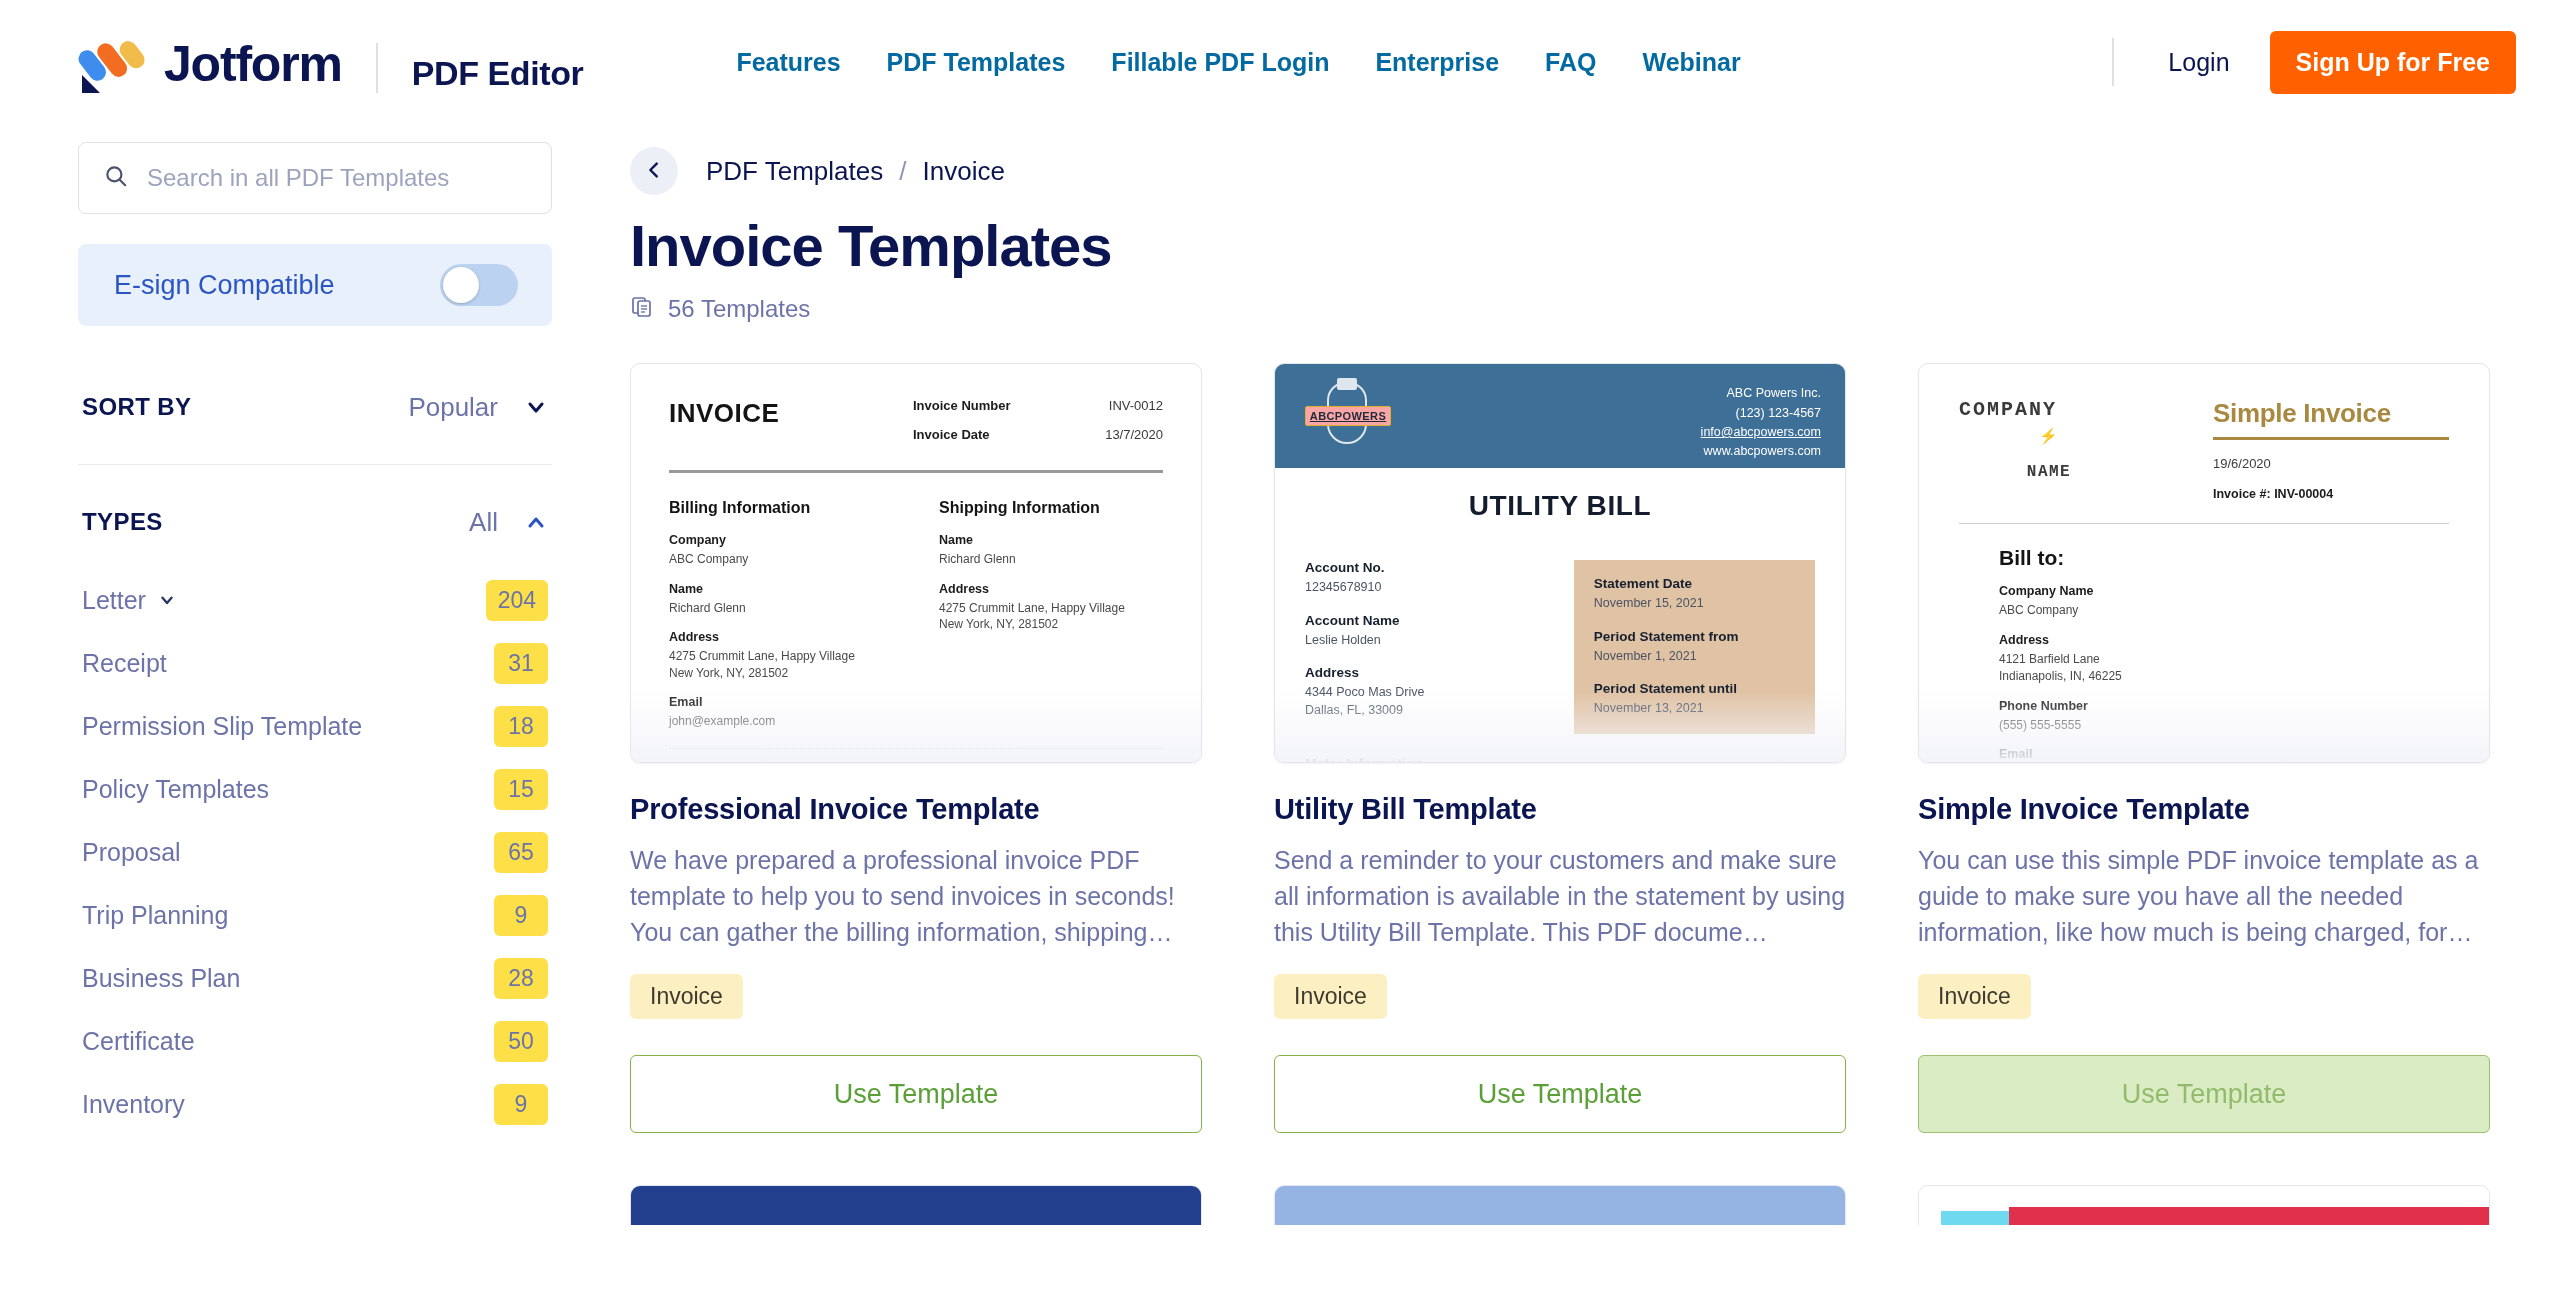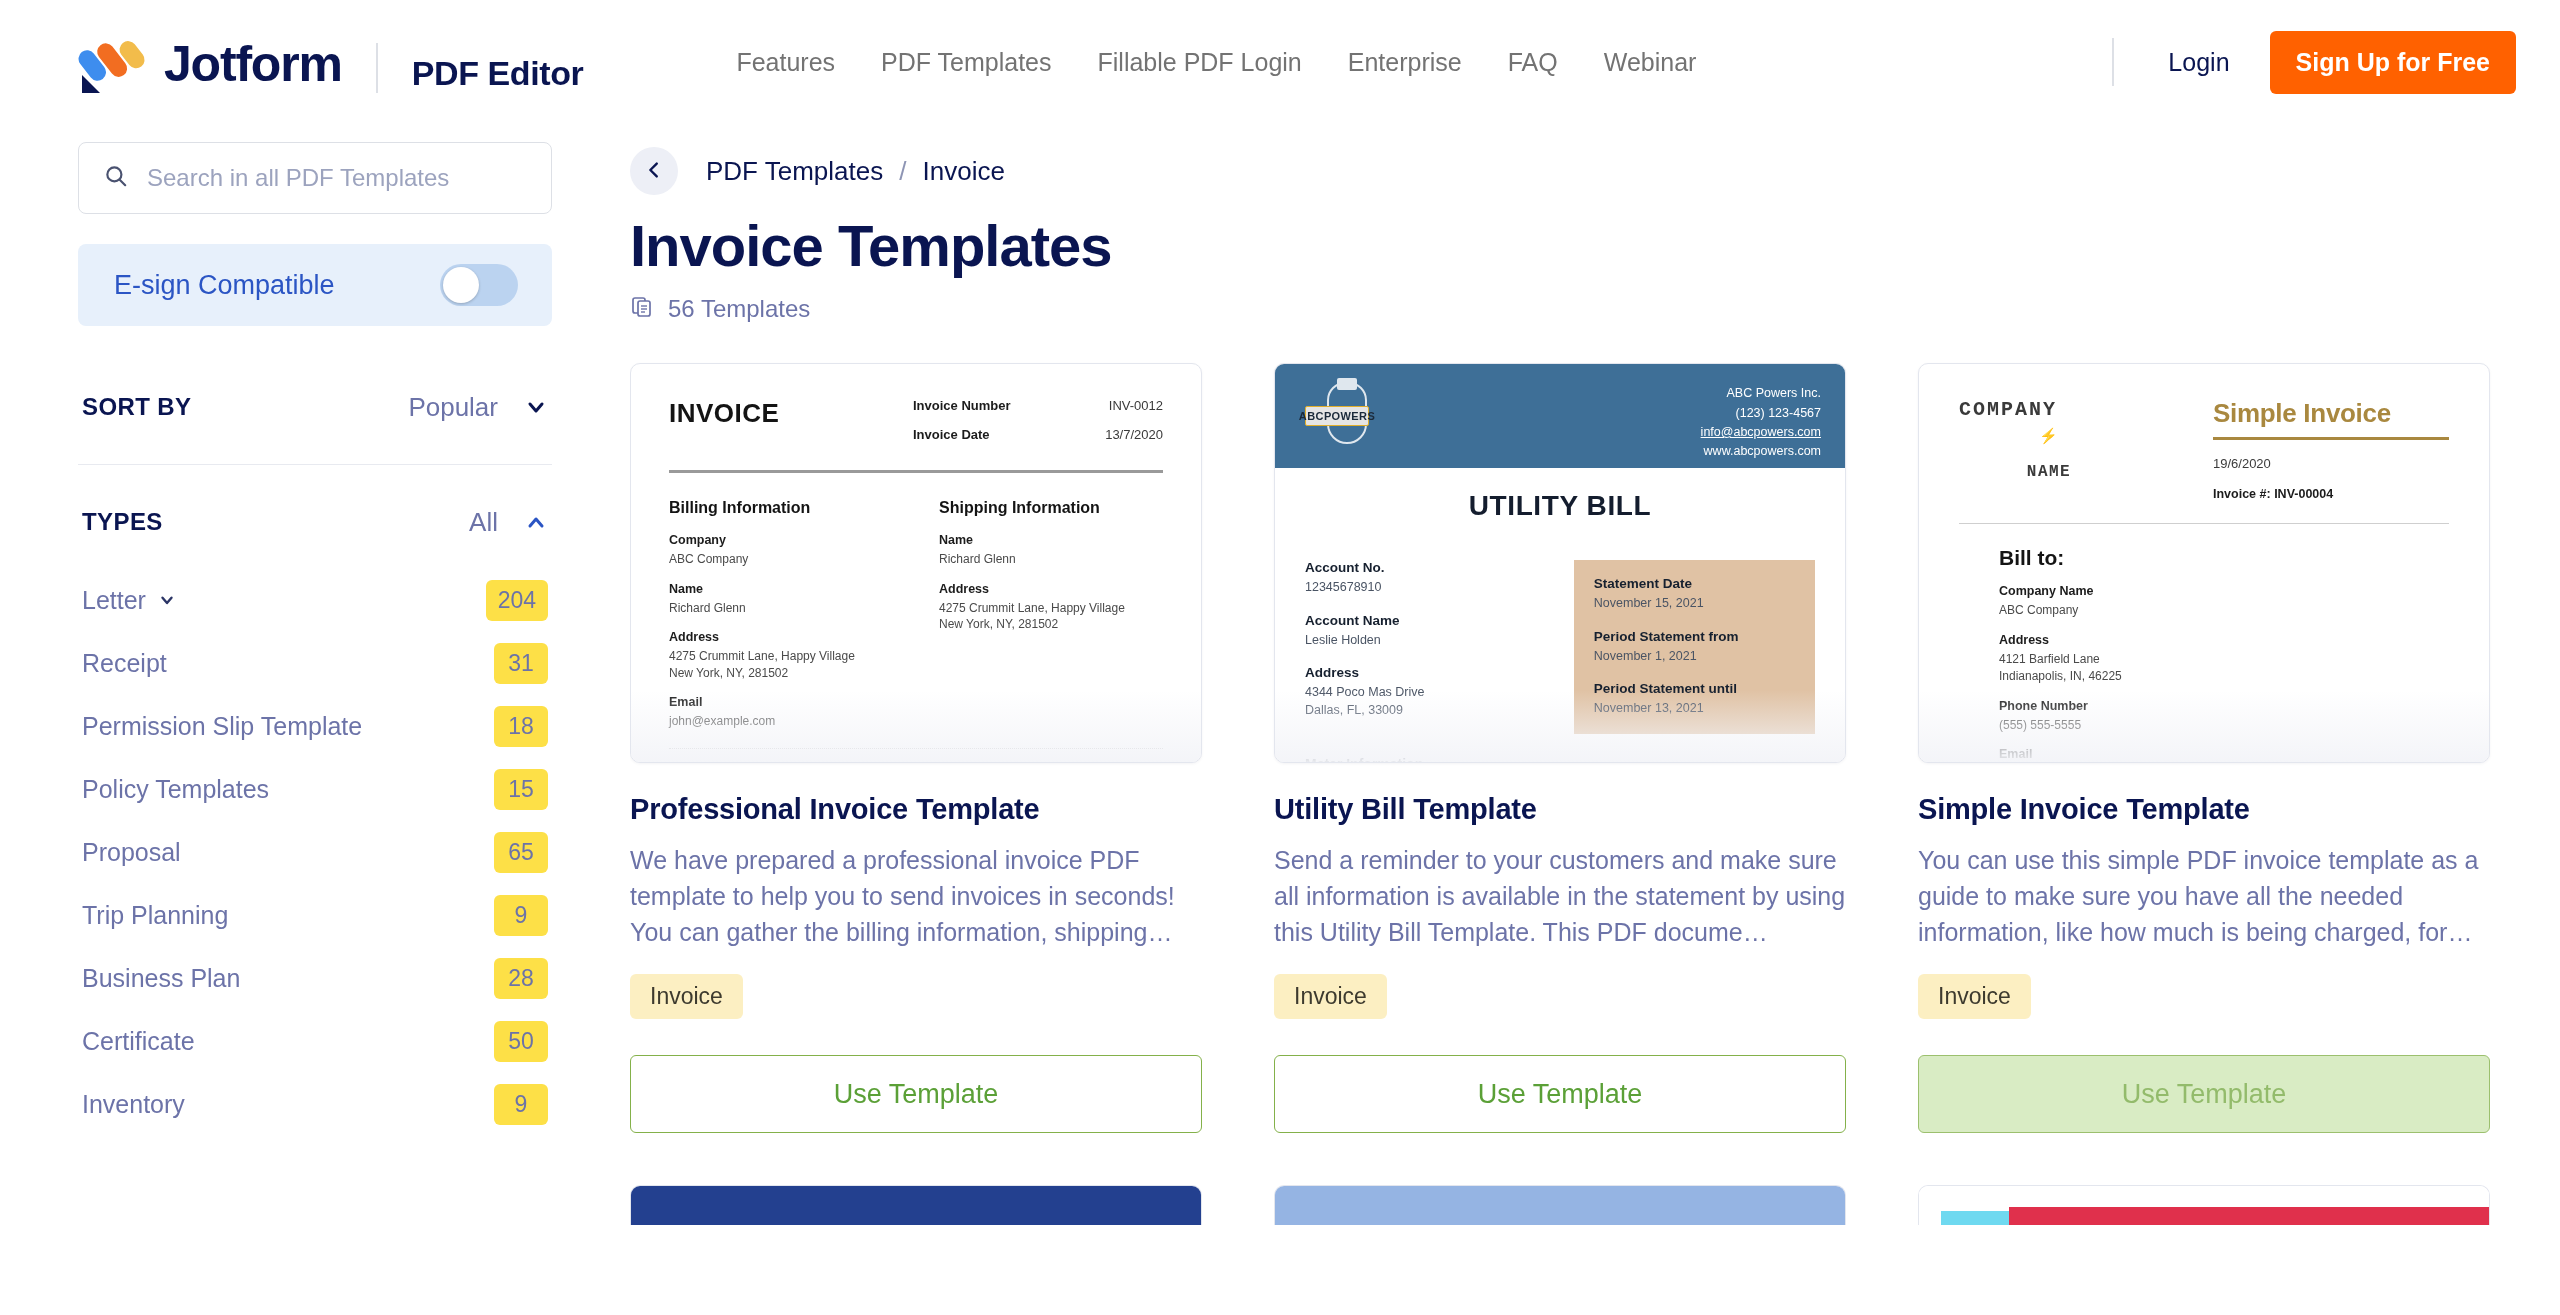--- a/index.html
+++ b/index.html
@@ -29,22 +29,22 @@
   }
   .brand-divider {
     width: 2px; height: 50px; background: #DDE0E6; margin: 0 34px;
   }
   .brand-sub {
     font-size: 34px; font-weight: 700; color: #0A1551; letter-spacing: -0.4px;
   }
 
   .mainnav { display: flex; align-items: center; margin-left: 130px; gap: 0; }
   .mainnav a {
-    font-size: 25px; color: #737373; text-decoration: none;
-    padding: 0 23px; white-space: nowrap; font-weight: 400;
+    font-size: 25px; color: #0369a1; text-decoration: none;
+    padding: 0 23px; white-space: nowrap; font-weight: 700;
   }
   .nav-right { margin-left: auto; display: flex; align-items: center; }
   .nav-divider { width: 2px; height: 48px; background: #DDE0E6; margin: 0 32px; }
   .login-link { font-size: 25px; color: #0A1551; text-decoration: none; padding: 0 22px; }
   .signup-btn {
     background: #FF6100; color: #fff; border: none; border-radius: 6px;
     font-size: 25px; font-weight: 700; padding: 17px 26px;
     font-family: "Liberation Sans", sans-serif; cursor: pointer;
     margin-left: 18px;
   }
@@ -194,24 +194,24 @@
   .ub-logo { position: relative; width: 86px; height: 80px; }
   .ub-logo .bulb {
     position: absolute; left: 22px; top: 2px; width: 40px; height: 62px;
     border: 2.5px solid #dfe7ee; border-radius: 20px 20px 22px 22px;
   }
   .ub-logo .cap {
     position: absolute; left: 32px; top: -2px; width: 20px; height: 12px;
     background: #dfe7ee; border-radius: 2px;
   }
   .ub-logo .plate {
-    position: absolute; left: 0; top: 26px; width: 64px; height: 20px;
-    background: #e5e5e5; border: 1px solid #e0ae2a; border-radius: 2px;
+    position: absolute; left: 0; top: 26px; width: 86px; height: 20px;
+    background: #fca5a5; border: 1px solid #e0ae2a; border-radius: 2px;
     color: #1b2a3a; font-size: 11px; font-weight: 700; letter-spacing: .4px;
-    display: flex; align-items: center; justify-content: center;
+    display: flex; align-items: center; justify-content: center; text-decoration: underline;
   }
   .ub-contact { text-align: right; color: #fff; font-size: 12.5px; line-height: 1.55; padding-top: 4px; }
   .ub-contact .u { text-decoration: underline; }
   .ub-body { padding: 22px 30px 0 30px; }
   .ub-title { text-align: center; font-size: 28px; font-weight: 700; color: #141d2e; letter-spacing: .6px; }
   .ub-cols { display: flex; margin-top: 38px; gap: 24px; }
   .ub-left { flex: 0 0 48%; }
   .ub-k { font-size: 13.5px; font-weight: 700; color: #16202f; margin-top: 16px; }
   .ub-k:first-child { margin-top: 0; }
   .ub-v { font-size: 12.5px; color: #4a5464; margin-top: 4px; line-height: 1.4; }

